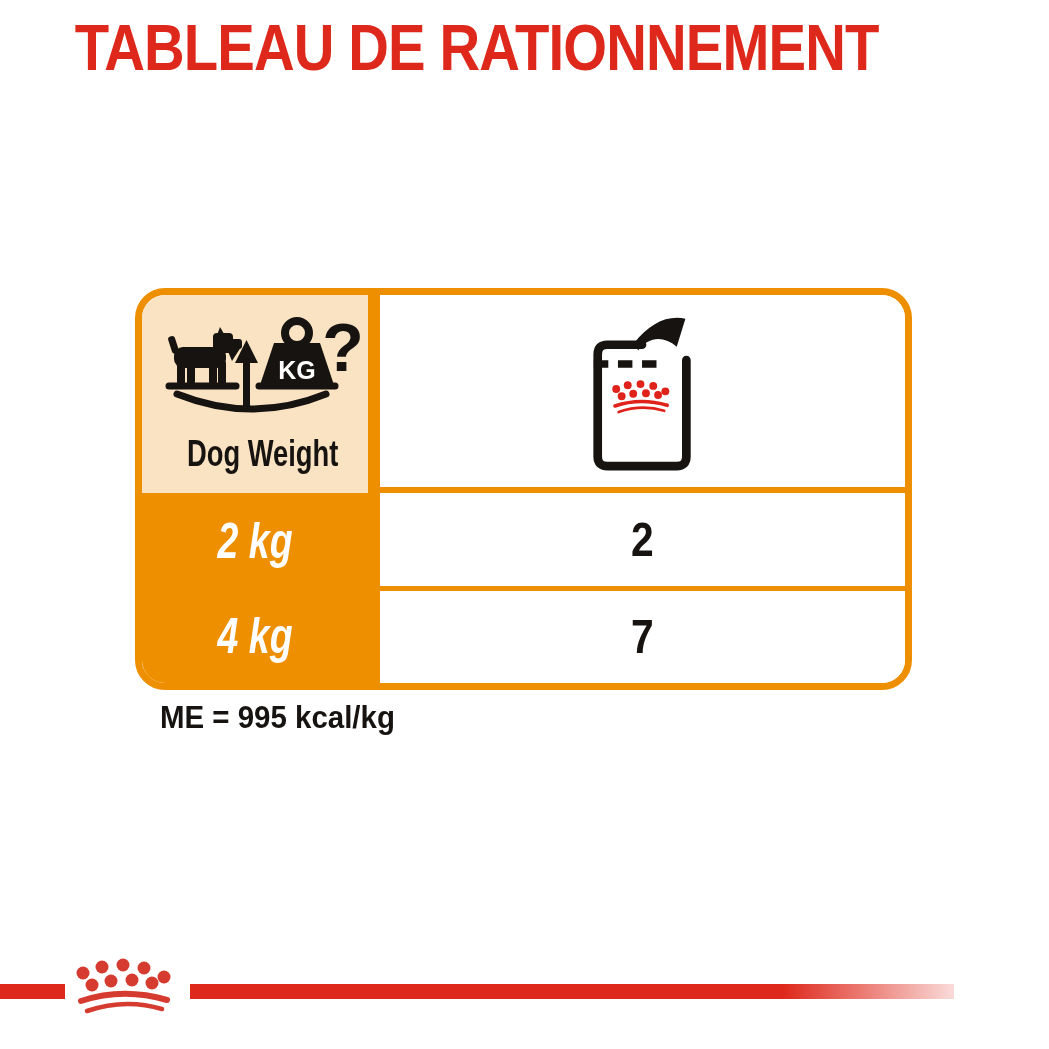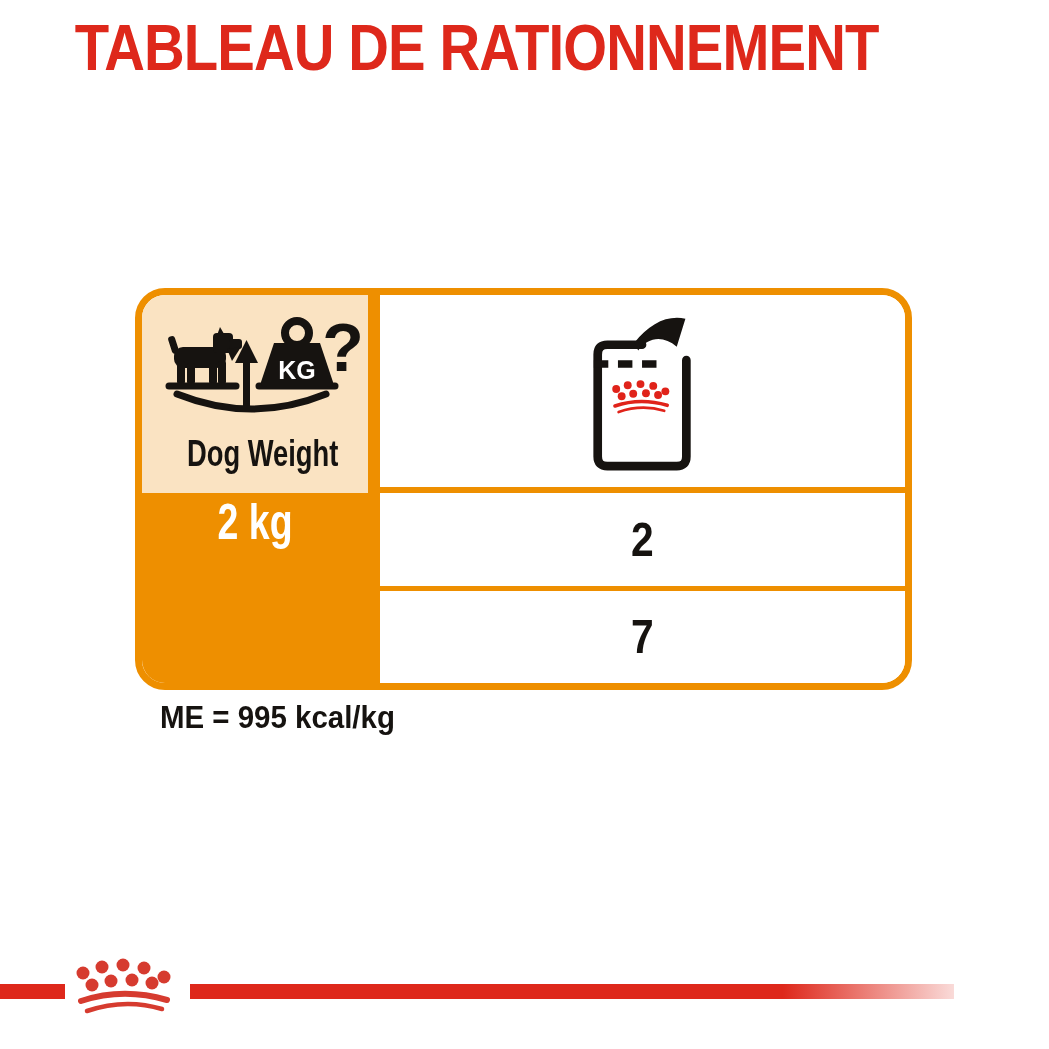--- a/index.html
+++ b/index.html
@@ -15,21 +15,21 @@
   .ration-table{position:absolute;left:135px;top:288px;width:777px;height:402px;box-sizing:border-box;
         border:7px solid #ee8f00;border-radius:30px;overflow:hidden;background:#ffffff;
         display:grid;grid-template-columns:226px 12px 1fr;grid-template-rows:198px 1fr;}
   .divider{grid-column:2;grid-row:1 / span 2;background:#ee8f00;}
   .h-left{grid-column:1;grid-row:1;background:#fae3c2;display:flex;flex-direction:column;
           align-items:center;justify-content:flex-start;padding-left:15px;}
   .h-right{grid-column:3;grid-row:1;background:#ffffff;box-sizing:border-box;
            border-bottom:6px solid #ee8f00;display:flex;align-items:center;justify-content:center;}
   .b-left{grid-column:1;grid-row:2;background:#ee8f00;display:flex;flex-direction:column;}
   .b-right{grid-column:3;grid-row:2;background:#ffffff;display:flex;flex-direction:column;}
-  .wrow{flex:1;display:flex;justify-content:center;}
+  .wrow{flex:1;display:flex;align-items:center;justify-content:center;font-style:italic;}
   .vrow{flex:1;display:flex;align-items:center;justify-content:center;box-sizing:border-box;}
   .vrow.sep{border-bottom:5px solid #ee8f00;}
   .weight-label{color:#ffffff;font-size:50px;font-weight:bold;display:inline-block;
                 transform:scaleX(0.75);white-space:nowrap;}
   .value-label{color:#161310;font-size:48px;font-weight:bold;display:inline-block;
                transform:scaleX(0.85);white-space:nowrap;}
   .dogweight-text{margin-top:16px;color:#161310;font-size:36px;font-weight:bold;
                   display:inline-block;transform:scaleX(0.76);white-space:nowrap;}
   .weight-icon{margin-top:14px;}
 
@@ -118,20 +118,23 @@
           <path d="M11,50 Q53,36 97,49" fill="none" stroke="#e0231a" stroke-width="6" stroke-linecap="round"></path>
           <path d="M17,60 Q55,47 92,58" fill="none" stroke="#e0231a" stroke-width="4.5" stroke-linecap="round"></path>
         </g>
       </svg>
     </div>
 
     <div class="b-left">
       <div class="wrow">
         <span class="weight-label">2 kg</span>
       </div>
+      <div class="wrow">
+        <span class="weight-label">4 kg</span>
+      </div>
     </div>
 
     <div class="b-right">
       <div class="vrow sep">
         <span class="value-label">2</span>
       </div>
       <div class="vrow">
         <span class="value-label">7</span>
       </div>
     </div>

